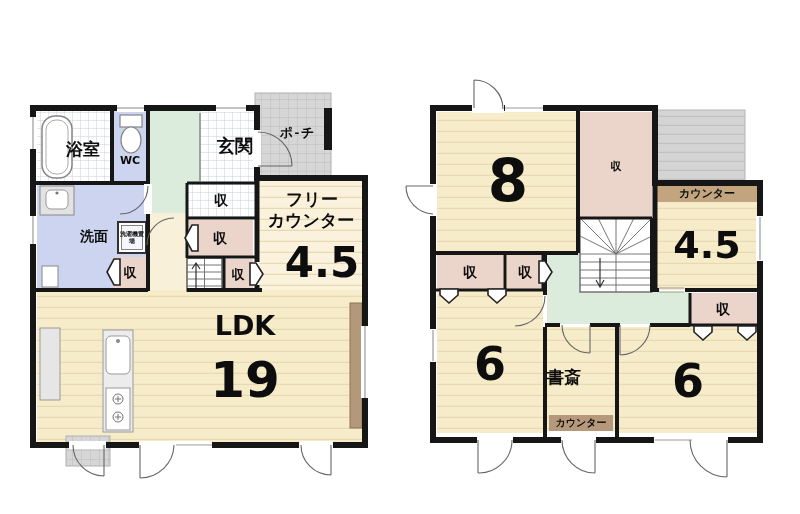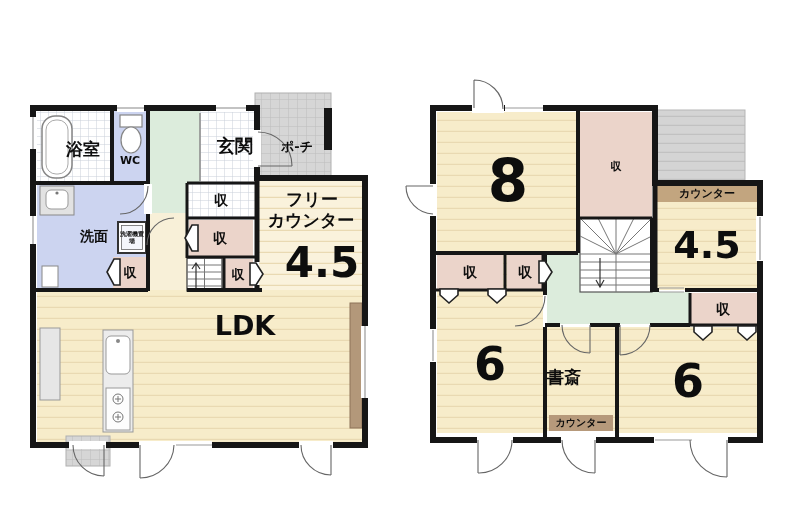--- a/index.html
+++ b/index.html
@@ -243,31 +243,32 @@
       <polygon points="539,261 539,283 545,283 552,272 545,261"></polygon>
       <polygon points="694,326 712,326 712,332 703,340 694,332"></polygon>
       <polygon points="738,326 756,326 756,332 747,340 738,332"></polygon>
     </g>
   </g>
 </svg>
 
 <span class="lbl sz17" style="left:83px;top:149px;">浴室</span>
 <span class="lbl sz15" style="left:130px;top:160px;">WC</span>
 <span class="lbl sz18" style="left:227px;top:146px;">玄関</span>
-<span class="lbl sz13" style="left:297px;top:146px;">ポ-チ</span>
+<span class="lbl sz13" style="left:297px;top:133px;font-family:Liberation Mono, monospace;">ポ-チ</span>
 <span class="lbl sz19" style="left:94px;top:236px;">洗面</span>
 <span class="lbl sz6" style="left:132px;top:237px;">洗濯機置場</span>
 <span class="lbl sz14" style="left:221px;top:200px;">収</span>
 <span class="lbl sz14" style="left:220px;top:238px;">収</span>
 <span class="lbl sz13" style="left:238px;top:274px;">収</span>
 <span class="lbl sz13" style="left:130px;top:272px;">収</span>
 <span class="lbl sz17" style="left:312px;top:199px;">フリー</span>
 <span class="lbl sz17" style="left:311px;top:220px;">カウンター</span>
 <span class="lbl sz42" style="left:322px;top:263px;">4.5</span>
 <span class="lbl sz27" style="left:245px;top:325px;">LDK</span>
+<span class="lbl sz50" style="left:245px;top:380px;">19</span>
 
 <span class="lbl sz58" style="left:508px;top:181px;">8</span>
 <span class="lbl sz15" style="left:616px;top:166px;">収</span>
 <span class="lbl sz11" style="left:707px;top:193px;">カウンター</span>
 <span class="lbl sz38" style="left:707px;top:245px;">4.5</span>
 <span class="lbl sz14" style="left:470px;top:272px;">収</span>
 <span class="lbl sz14" style="left:525px;top:272px;">収</span>
 <span class="lbl sz46" style="left:490px;top:364px;">6</span>
 <span class="lbl sz17" style="left:564px;top:377px;">書斎</span>
 <span class="lbl sz10" style="left:581px;top:423px;">カウンター</span>

